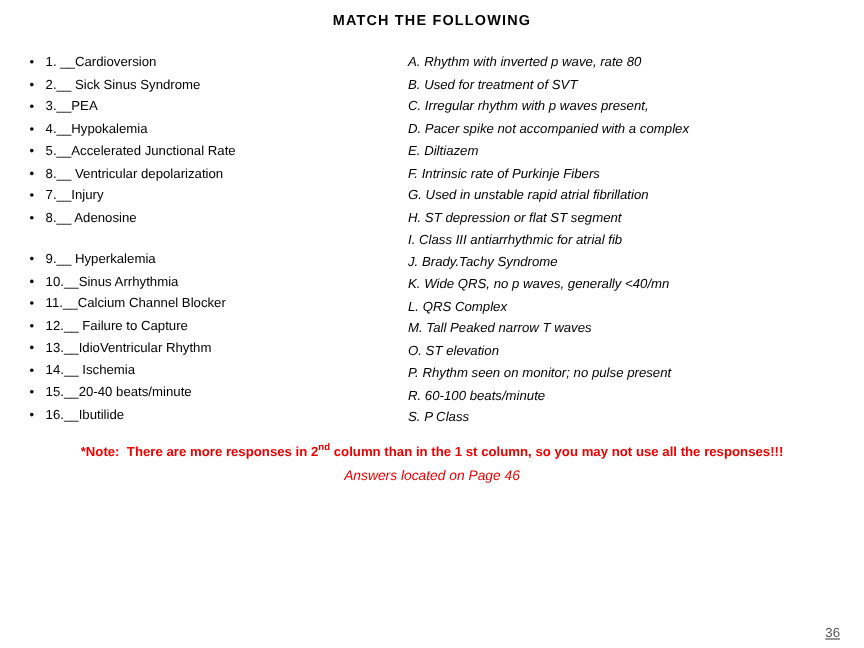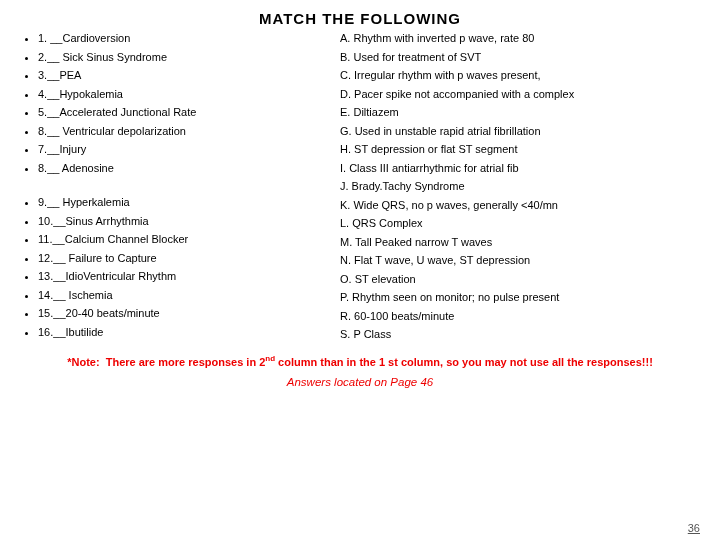--- a/index.html
+++ b/index.html
@@ -14,23 +14,23 @@
       position: relative;
     }
     .page {
       width: 720px;
       height: 540px;
       padding: 10px 20px;
       position: relative;
     }
     .title {
       text-align: center;
-      font-size: 15px;
+      font-size: 12px;
       font-weight: bold;
-      margin-bottom: 3px;
+      margin-bottom: 20px;
       letter-spacing: 1px;
     }
     .content-area {
       display: flex;
       gap: 0;
     }
     .left-col {
       width: 310px;
       flex-shrink: 0;
     }
@@ -42,20 +42,21 @@
       list-style: disc;
       padding-left: 18px;
     }
     .left-col ul li {
       margin-bottom: 2px;
       line-height: 1.5;
     }
     .right-col p {
       margin-bottom: 2px;
       line-height: 1.5;
+      font-style: italic;
     }
     .note {
       text-align: center;
       margin-top: 8px;
       font-weight: bold;
       color: #e00;
       font-size: 11px;
       line-height: 1.4;
     }
     .note sup {
@@ -106,28 +107,28 @@
           <li>16.__Ibutilide</li>
         </ul>
     </div>
     <div class="right-col">
 
     <p>A. Rhythm with inverted p wave, rate 80</p>
         <p>B. Used for treatment of SVT</p>
         <p>C. Irregular rhythm with p waves present,</p>
         <p>D. Pacer spike not accompanied with a complex</p>
         <p>E. Diltiazem</p>
+        <p>F. Intrinsic rate of Purkinje Fibers</p>
         <p>G. Used in unstable rapid atrial fibrillation</p>
         <p>H. ST depression or flat ST segment</p>
         <p>I.  Class III antiarrhythmic for atrial fib</p>
         <p>J.  Brady.Tachy Syndrome</p>
         <p>K. Wide QRS, no p waves, generally &lt;40/mn</p>
         <p>L. QRS Complex</p>
         <p>M. Tall Peaked narrow T waves</p>
-        <p>N. Flat T wave, U wave, ST depression</p>
         <p>O. ST elevation</p>
         <p>P.  Rhythm seen on monitor; no pulse present</p>
         <p>R. 60-100 beats/minute</p>
         <p>S. P Class</p>
       </div>
   </div>
 
   <div class="note">
     *Note:&nbsp; There are more responses in 2<sup>nd</sup> column than in the 1 st column, so you may not use all the responses!!!
   </div>

